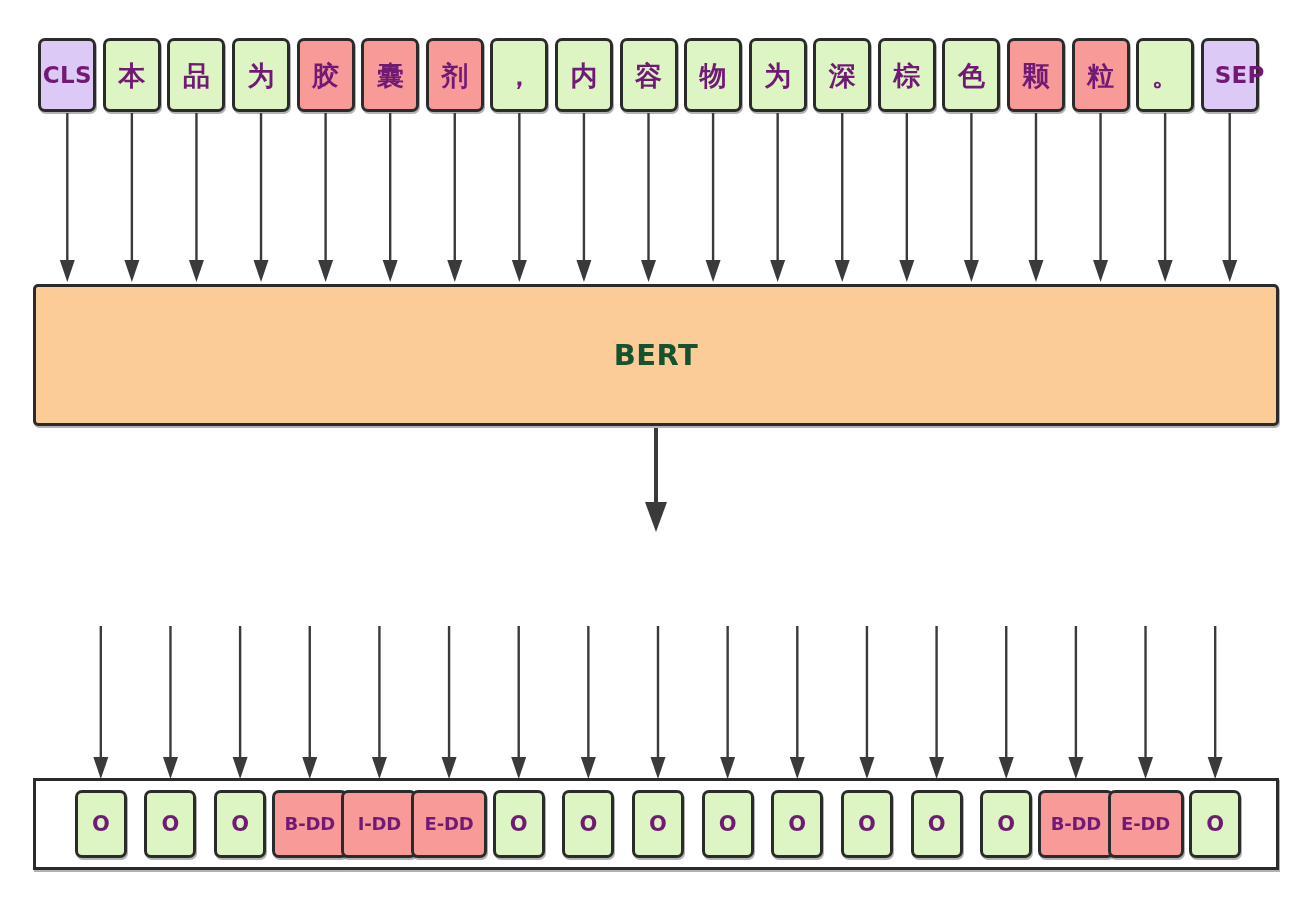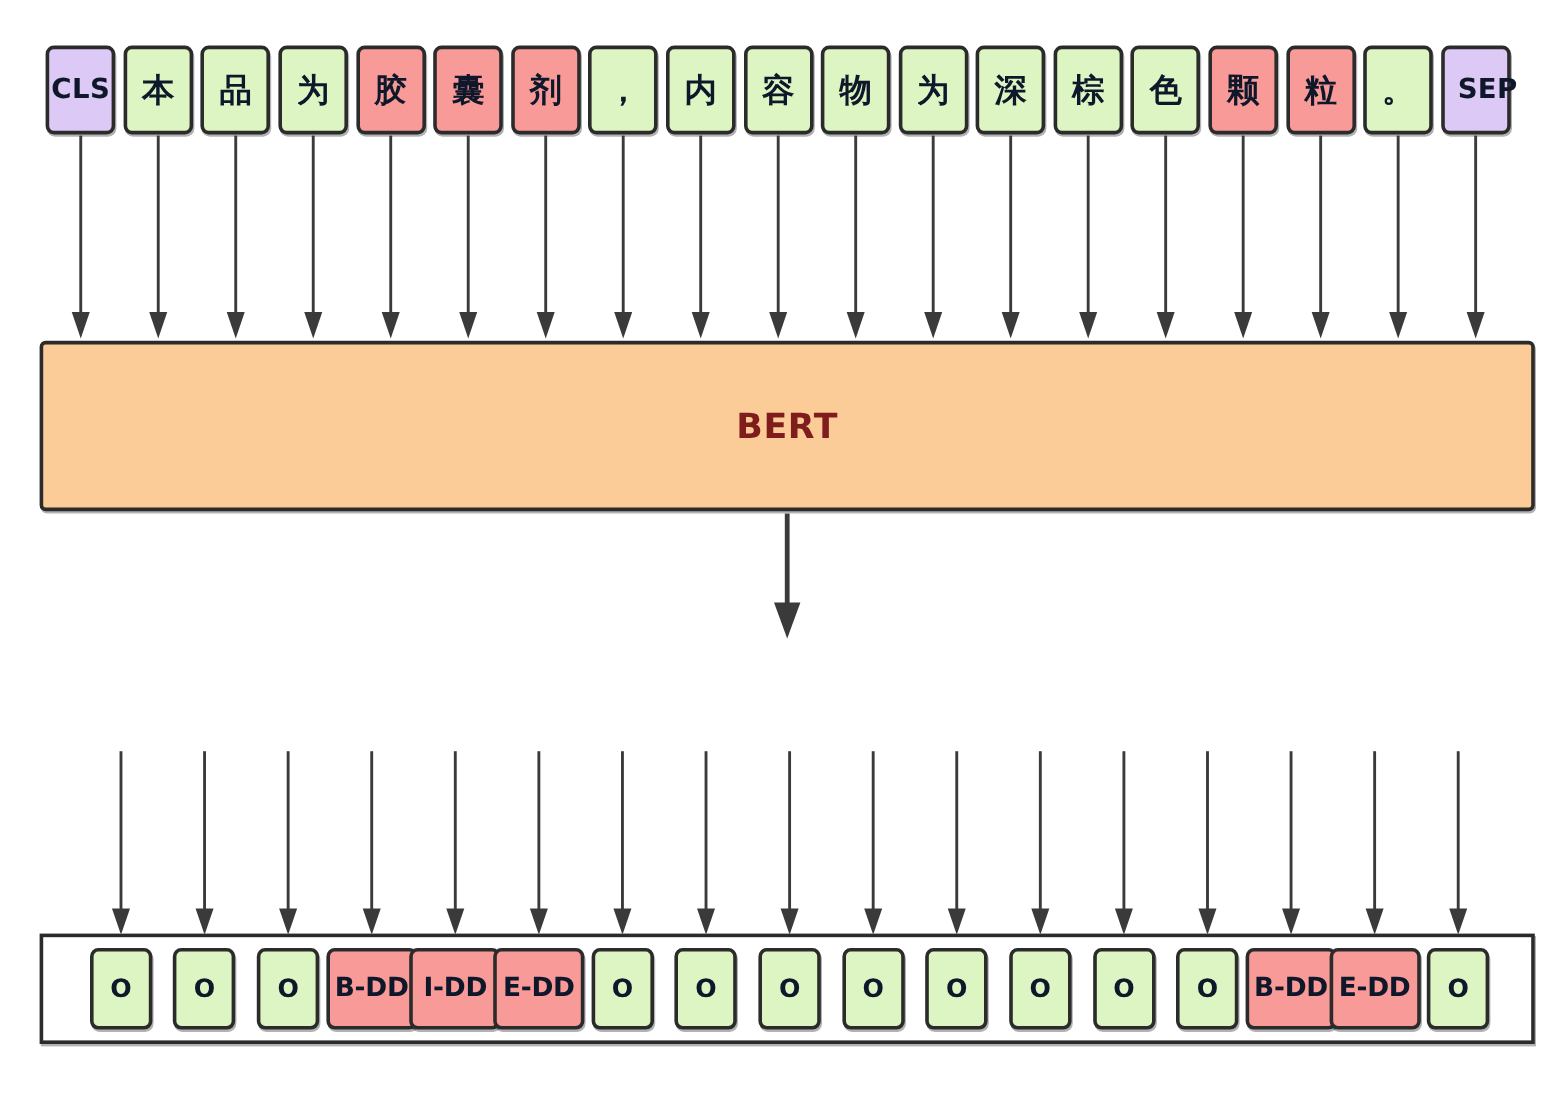--- a/index.html
+++ b/index.html
@@ -22,21 +22,21 @@
 
   
   .cell {
     position: absolute;
     box-sizing: border-box;
     border: 3px solid #2b2b2b;
     border-radius: 7px;
     display: flex;
     align-items: center;
     justify-content: center;
-    color: #0f172a;
+    color: #701a75;
     font-weight: bold;
     line-height: 1;
     box-shadow: 1px 2px 0 rgba(0,0,0,0.30);
   }
   .cell.green  { background: #ddf5c2; }
   .cell.red    { background: #f89a98; }
   .cell.purple { background: #ddc9f5; }
 
   
   .token {
@@ -45,34 +45,34 @@
     font-size: 27px;
   }
   .token.special { font-size: 23px; letter-spacing: .3px; }
 
   
   .label {
     top: 790px;
     height: 68px;
     font-size: 21px;
   }
-  .label.small { font-size: 22px; letter-spacing: -.2px; text-align: right; }
+  .label.small { font-size: 18px; letter-spacing: -.2px; text-align: right; }
 
   
   .block {
     position: absolute;
     box-sizing: border-box;
     border: 3px solid #2b2b2b;
     border-radius: 5px;
     display: flex;
     align-items: center;
     justify-content: center;
     font-size: 29px;
     font-weight: bold;
-    color: #7f1d1d;
+    color: #14532d;
     letter-spacing: .5px;
     box-shadow: 1px 2px 0 rgba(0,0,0,0.30);
   }
   #bert-block {
     left: 33px; top: 284px; width: 1246px; height: 142px;
     background: #fbcb98;
   }
   #crf-block {
     left: 33px; top: 534px; width: 1246px; height: 90px;
     background: #c9fbfb;

